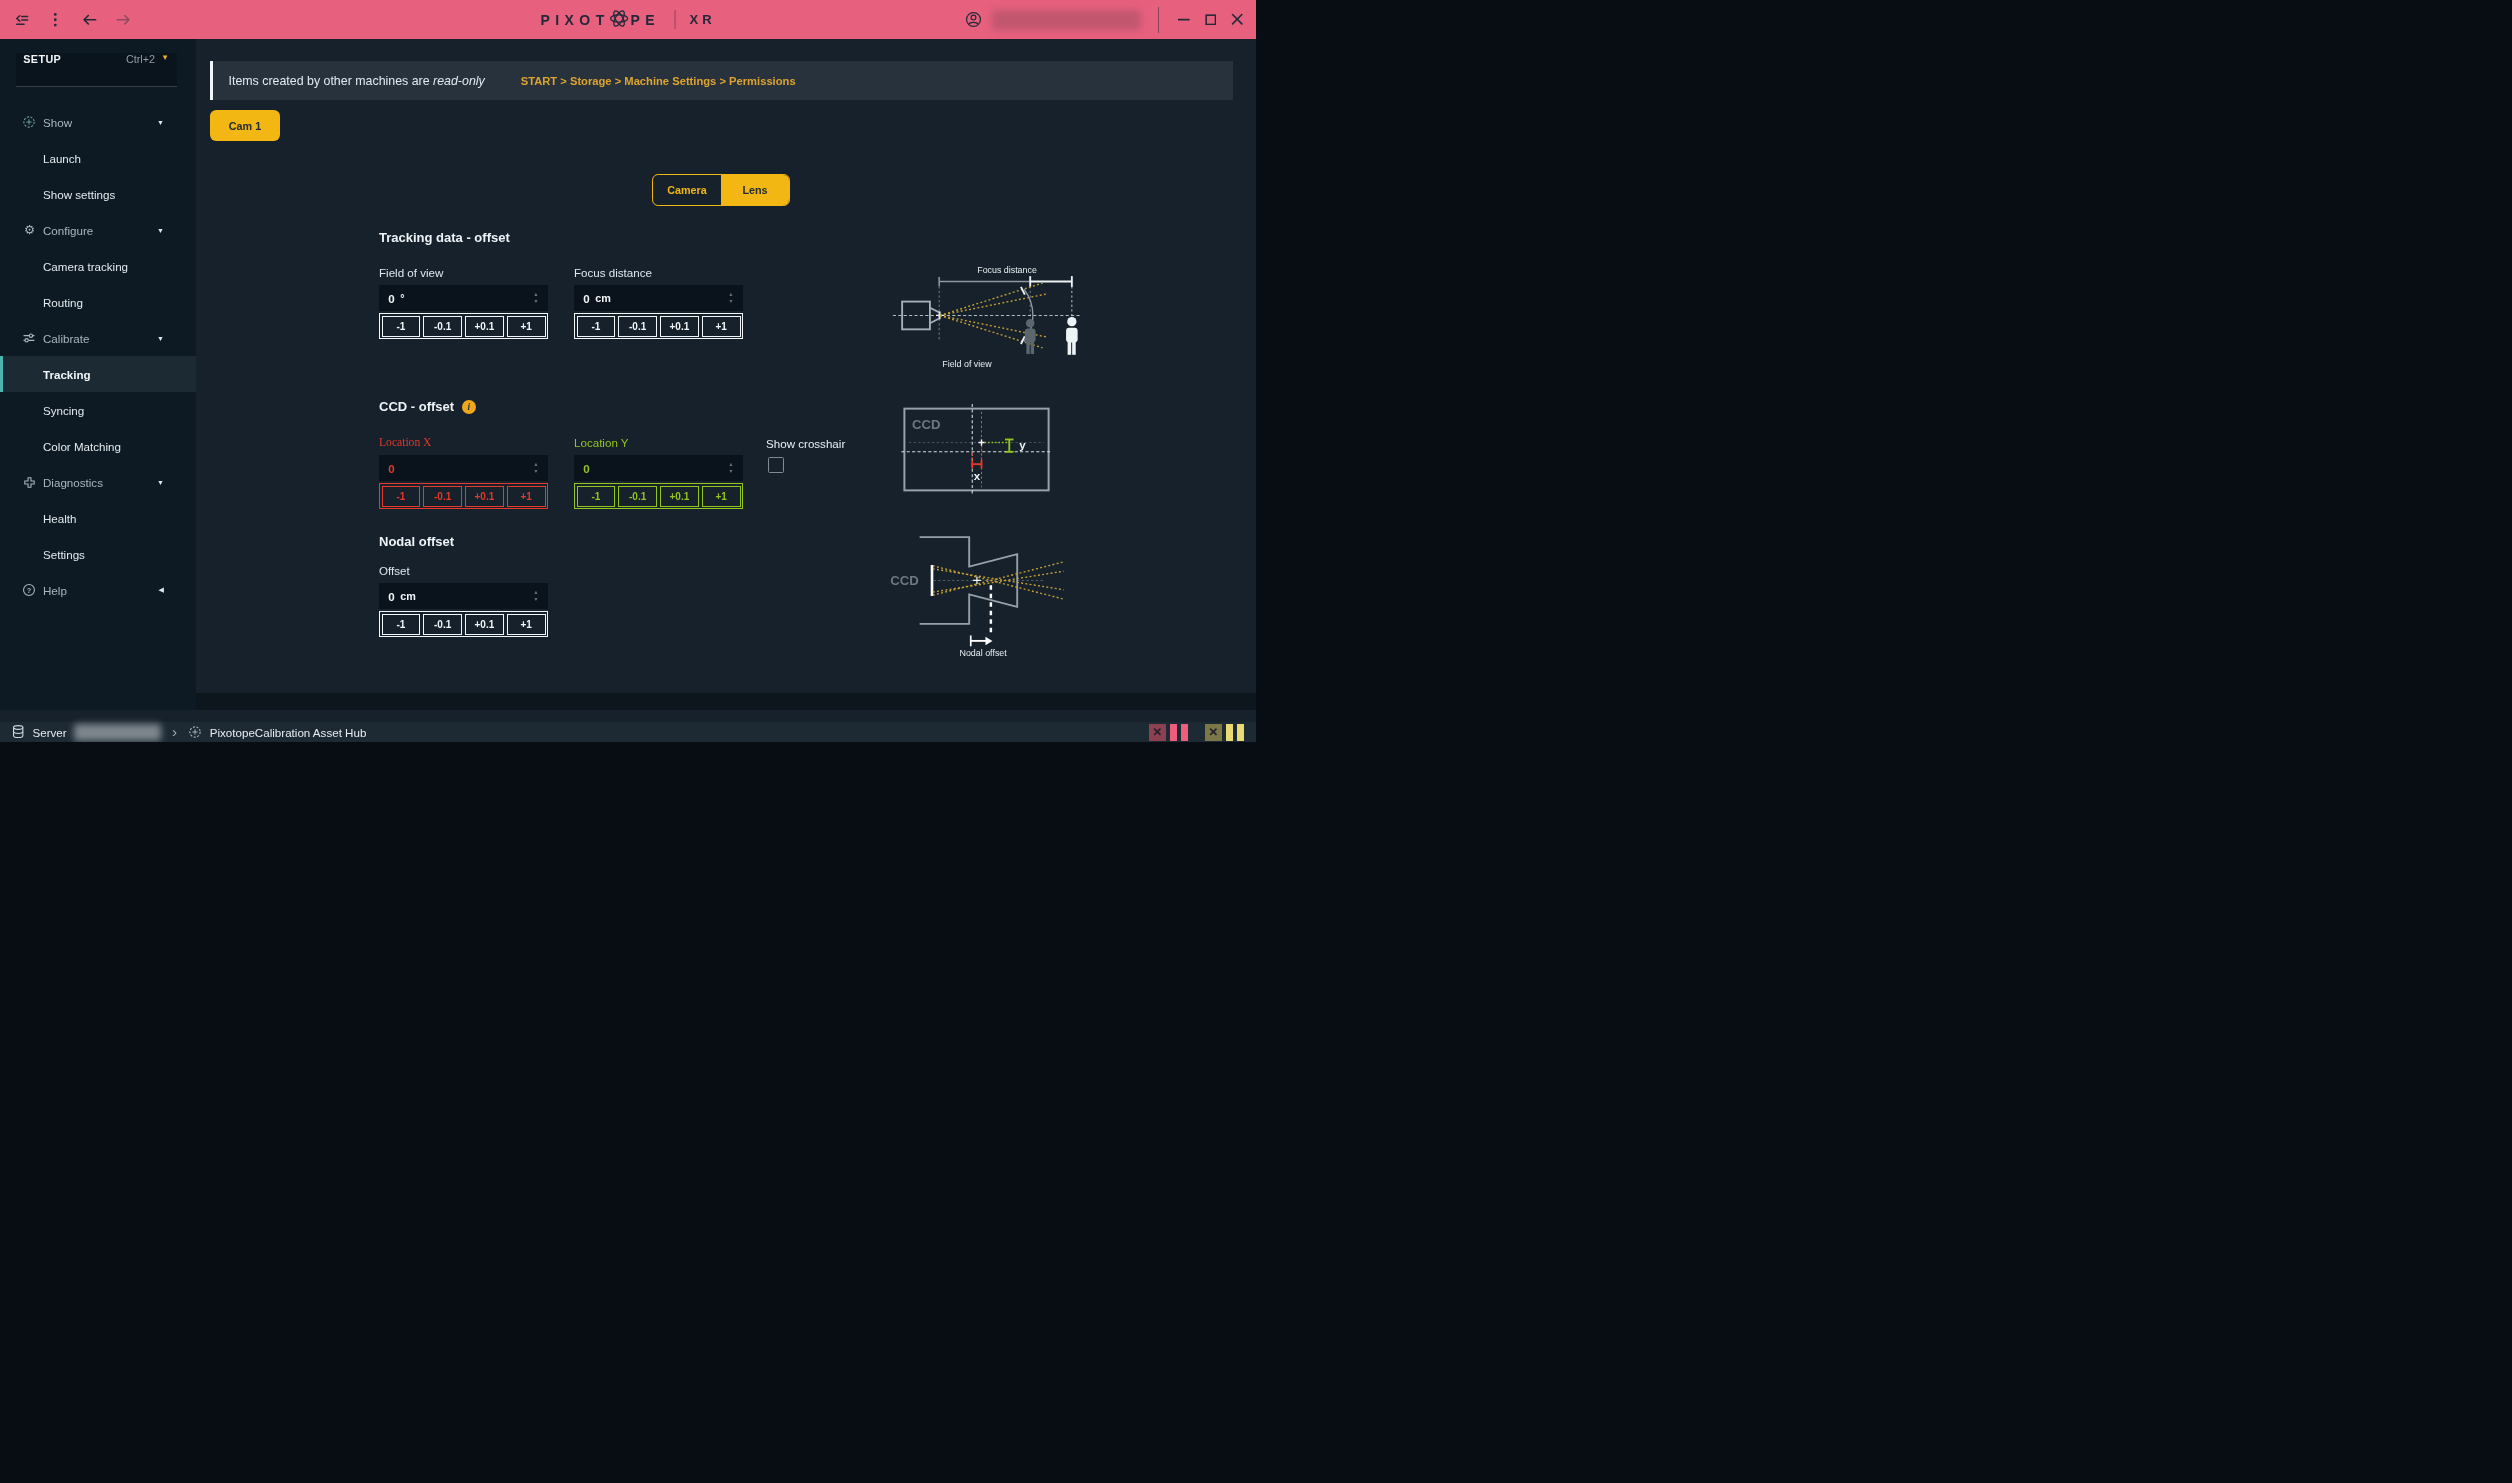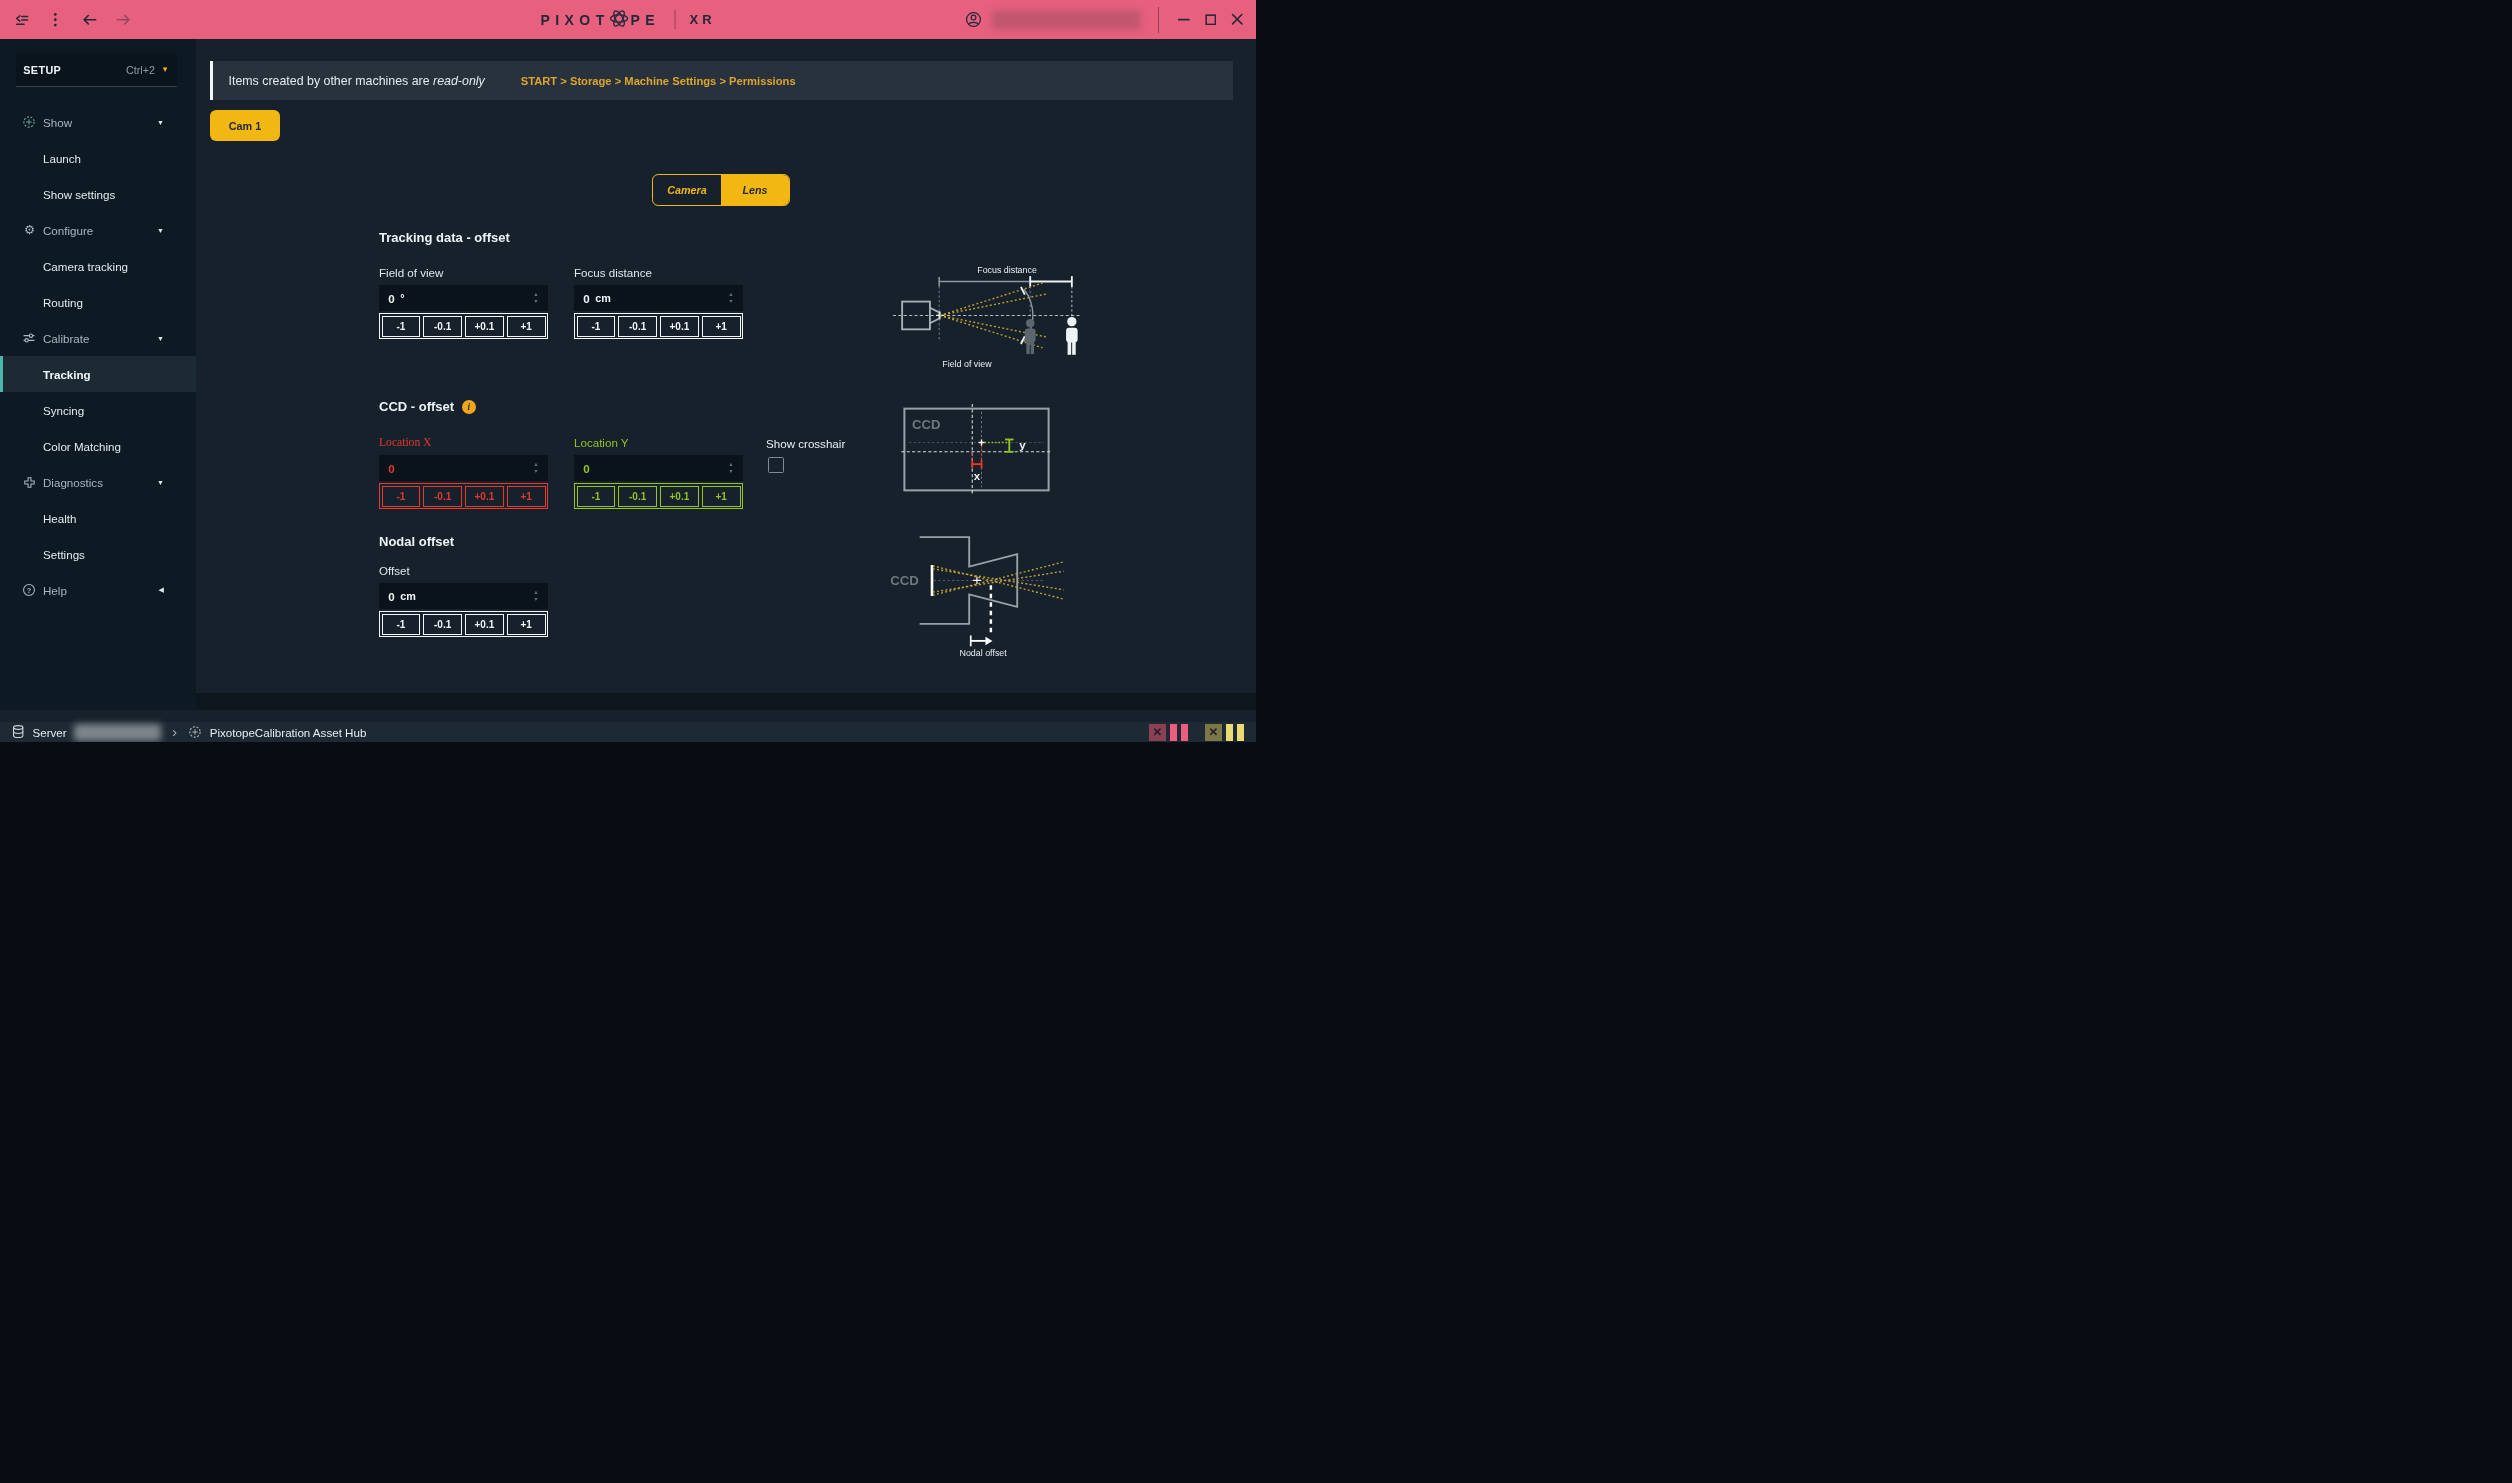--- a/index.html
+++ b/index.html
@@ -15,21 +15,21 @@
   .logo-atom{margin:0 1.5px 0 -1.5px;}
   .logo-div{width:1.5px;height:18.6px;background:rgba(35,41,57,.45);margin:0 14px;}
   .logo-xr{color:#232939;font-weight:700;font-size:13px;letter-spacing:3.9px;}
   .tb-right{margin-left:auto;display:flex;align-items:center;gap:9.3px;padding-right:10.8px;}
   .blur-email{width:149px;height:20px;border-radius:3.1px;background:#c2566f;filter:blur(3.9px);}
   .tb-vdiv{width:0.8px;height:26px;background:rgba(35,41,57,.5);margin:0 7.7px;}
   .win-btn{display:flex;align-items:center;justify-content:center;width:17px;height:17px;cursor:pointer;}
   
   .sidebar{position:absolute;top:39px;left:0;width:196px;bottom:32px;background:#0e1a23;}
   .setup{position:absolute;left:15.5px;top:14px;width:161px;height:34px;background:#0a141d;
-         border-bottom:0.8px solid #33424d;display:flex;align-items:center;padding:0 7.7px;box-sizing:border-box;cursor:pointer;}
+         border-bottom:0.8px solid #33424d;display:flex;padding:0 7.7px;box-sizing:border-box;cursor:pointer;}
   .setup-label{color:#f2f6f9;font-weight:700;font-size:10.8px;letter-spacing:0.4px;}
   .setup-sc{margin-left:auto;color:#8f9ca5;font-size:10.8px;}
   .setup-caret{color:#f3b713;font-size:7.7px;margin-left:6.2px;}
   .menu{position:absolute;top:65px;left:0;right:0;}
   .mrow{position:relative;height:36px;display:flex;align-items:center;cursor:pointer;}
   .mrow .micon{position:absolute;left:21.7px;width:15.5px;display:flex;justify-content:center;color:#a9b6bf;font-size:12.4px;line-height:1;}
   .mrow .mlabel{margin-left:43px;font-size:11.6px;}
   .mrow.group .mlabel{color:#a9b6bf;}
   .mrow.sub .mlabel{color:#e2eaef;}
   .mrow .mcaret{position:absolute;right:32px;color:#dfe7ec;font-size:7px;}
@@ -39,21 +39,21 @@
   
   .content{position:absolute;top:39px;left:196px;right:0;bottom:32px;background:#16212b;}
   .bottom-strip{position:absolute;left:0;right:0;bottom:0;height:17px;background:#0d151d;}
   .notice{position:absolute;left:14px;top:22.4px;width:1023px;height:39px;background:#28323d;
           border-left:3.1px solid #f2f6f9;display:flex;align-items:center;padding-left:15.5px;box-sizing:border-box;}
   .notice-msg{color:#e3ebf1;font-size:12.4px;}
   .crumb{margin-left:36px;color:#dfa42e;font-weight:700;font-size:11.2px;cursor:pointer;}
   .cam-btn{position:absolute;left:14px;top:71px;width:70px;height:31px;background:#f3b713;border:none;
            border-radius:6.2px;color:#222b36;font-weight:700;font-size:10.8px;font-family:inherit;cursor:pointer;}
   .toggle{position:absolute;left:456px;top:135px;height:30px;display:flex;border:1.2px solid #f3b713;
-          border-radius:6.2px;overflow:hidden;font-style:italic;}
+          border-radius:6.2px;overflow:hidden;}
   .tseg{width:68px;display:flex;align-items:center;justify-content:center;font-size:10.8px;font-weight:600;cursor:pointer;}
   .tseg.off{background:transparent;color:#f3b713;}
   .tseg.on{background:#f3b713;color:#222b36;}
   .sec-title{position:absolute;color:#eef3f7;font-weight:700;font-size:13px;display:flex;align-items:center;gap:7.7px;}
   .info-ico{width:14px;height:14px;border-radius:50%;background:#efa61d;color:#263238;font-size:9.3px;font-weight:700;
             display:flex;align-items:center;justify-content:center;font-family:"Liberation Serif",serif;font-style:italic;cursor:pointer;}
   .fgroup{position:absolute;width:169px;}
   .flabel{font-size:11.6px;color:#dfe8ee;margin-bottom:6.2px;}
   .fgroup.red .flabel{color:#e4392b;font-family:Liberation Serif, serif;}
   .fgroup.green .flabel{color:#93c51f;}

